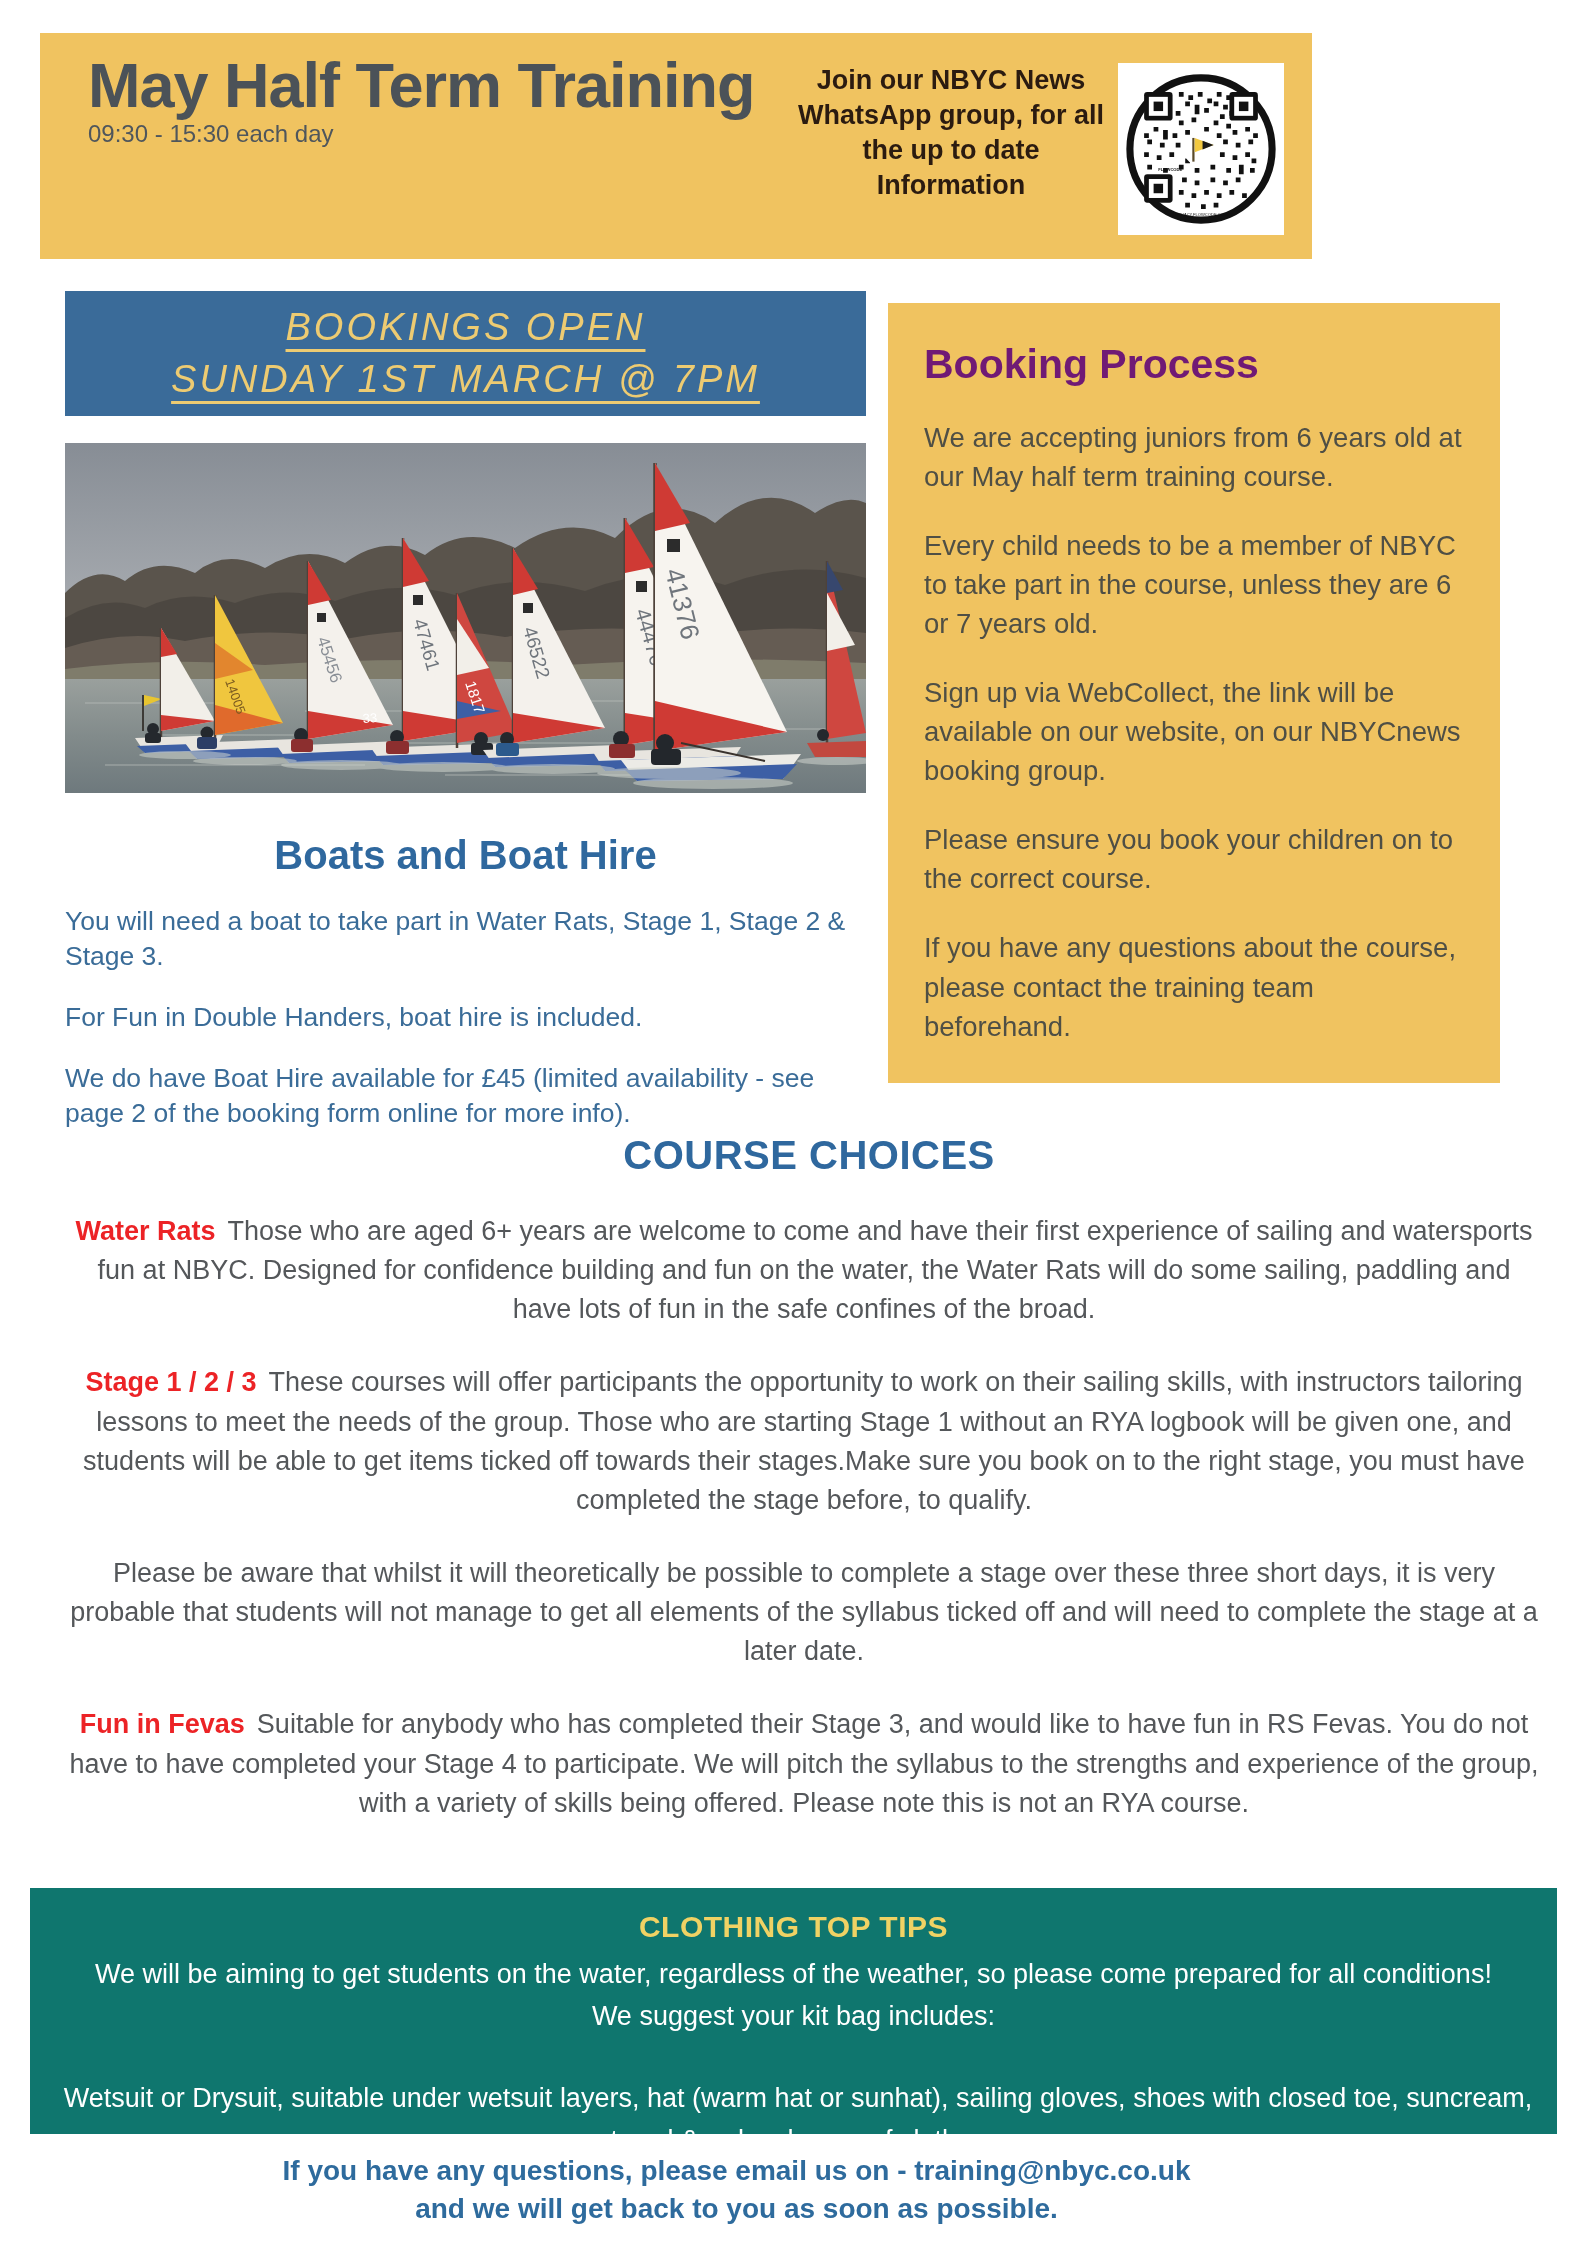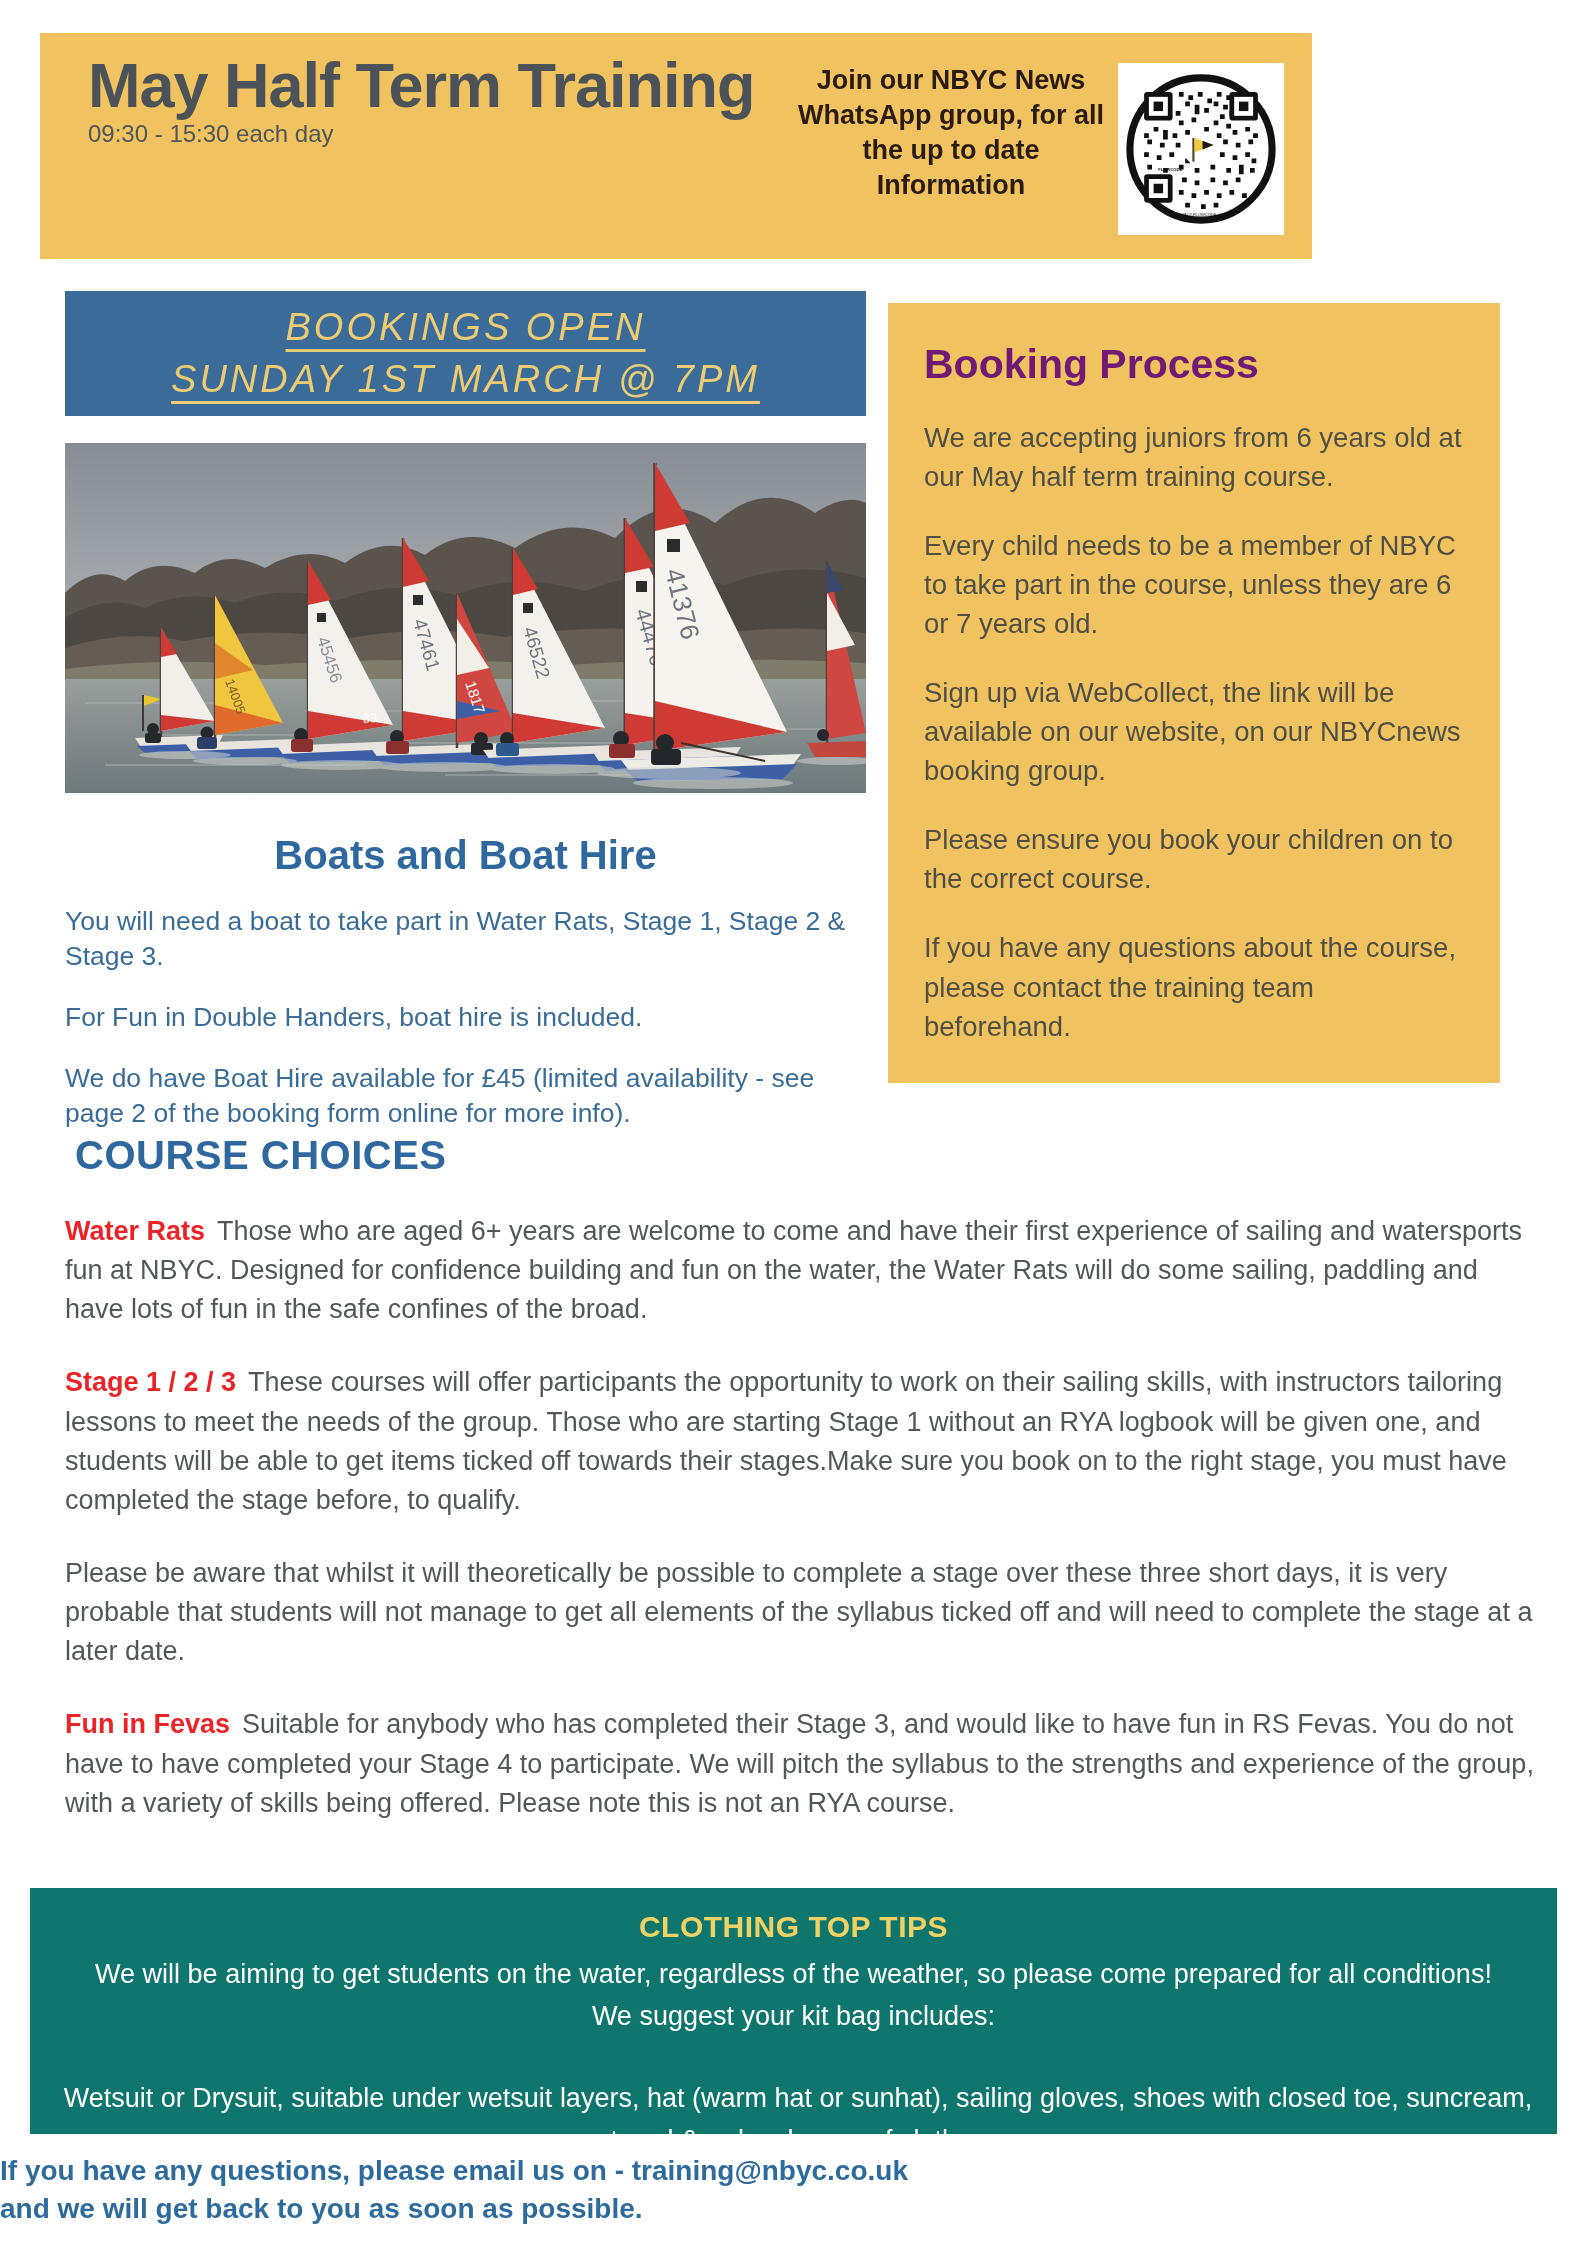--- a/index.html
+++ b/index.html
@@ -49,34 +49,34 @@
   }
   .boats-p{margin:26px 10px 0 0;font-size:26.5px;line-height:1.32;color:#3A6C98;font-weight:400;}
   
   .booking-process{
     width:612px;flex:none;margin-left:22px;margin-top:12px;min-height:780px;
     background:#F0C360;box-sizing:border-box;padding:38px 34px 30px 36px;
   }
   .bp-heading{margin:0;font-size:41px;font-weight:700;color:#701a75;}
   .bp-p{margin:30px 0 0 0;font-size:27.5px;line-height:1.42;color:#4F4F45;}
   
-  .courses{position:absolute;left:65px;top:1133px;width:1478px;}
+  .courses{position:absolute;left:65px;top:1133px;width:1478px;text-align:center;}
   .courses-heading{margin:0 0 0 10px;font-size:40px;font-weight:700;color:#2F689E;letter-spacing:0.5px;}
   .course-p{margin:34px 0 0 0;font-size:27px;line-height:1.45;color:#54575A;}
   .course-lead{color:#EC2326;font-weight:700;margin-right:12px;}
   
   .clothing-box{
     position:absolute;left:30px;top:1888px;width:1527px;height:246px;
     background:#0f766e;box-sizing:border-box;padding:22px 28px 0 28px;text-align:center;
   }
   .clothing-heading{margin:0;font-size:30px;font-weight:700;color:#F0D264;letter-spacing:0.5px;}
   .clothing-p1{margin:10px auto 0 auto;width:1420px;font-size:27px;line-height:1.55;color:#ffffff;}
   .clothing-p2{margin:40px auto 0 auto;width:1480px;font-size:27px;line-height:1.55;color:#ffffff;}
   
-  .footer{position:absolute;left:0;top:2152px;width:1473px;}
+  .footer{position:absolute;left:0;top:2152px;width:1473px;text-align:center;}
   .footer p{margin:0;font-size:28px;line-height:1.35;font-weight:700;color:#2E6B9D;}
 </style>
 </head>
 <body>
 
 <div class="page">
 
   <header class="top-banner">
     <div class="title-block">
       <h1 class="main-title">May Half Term Training</h1>

